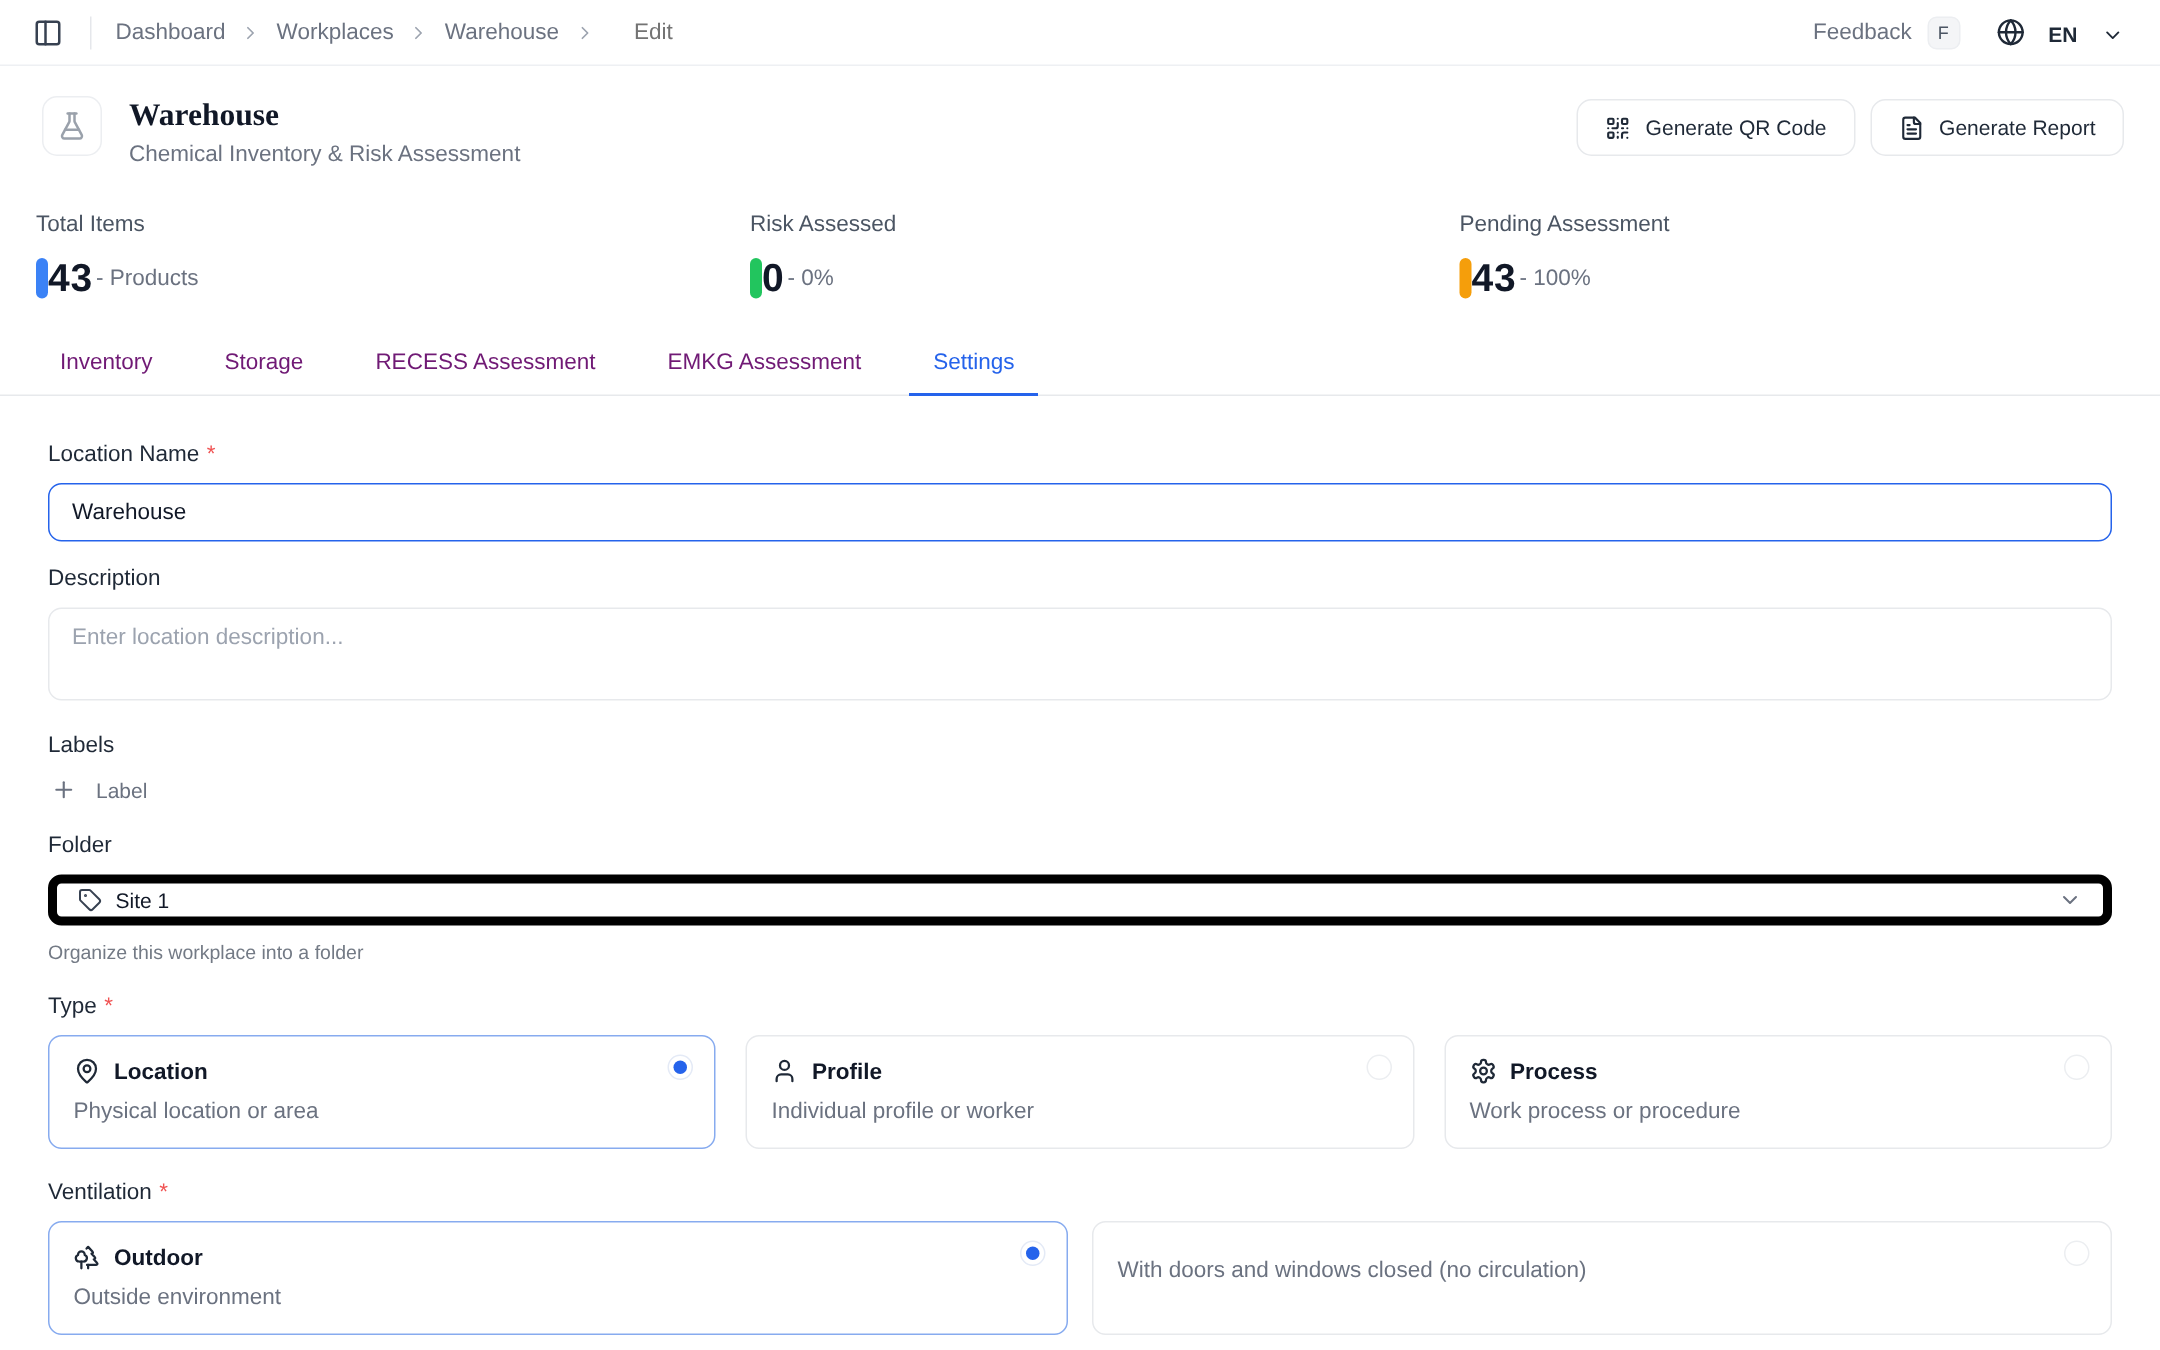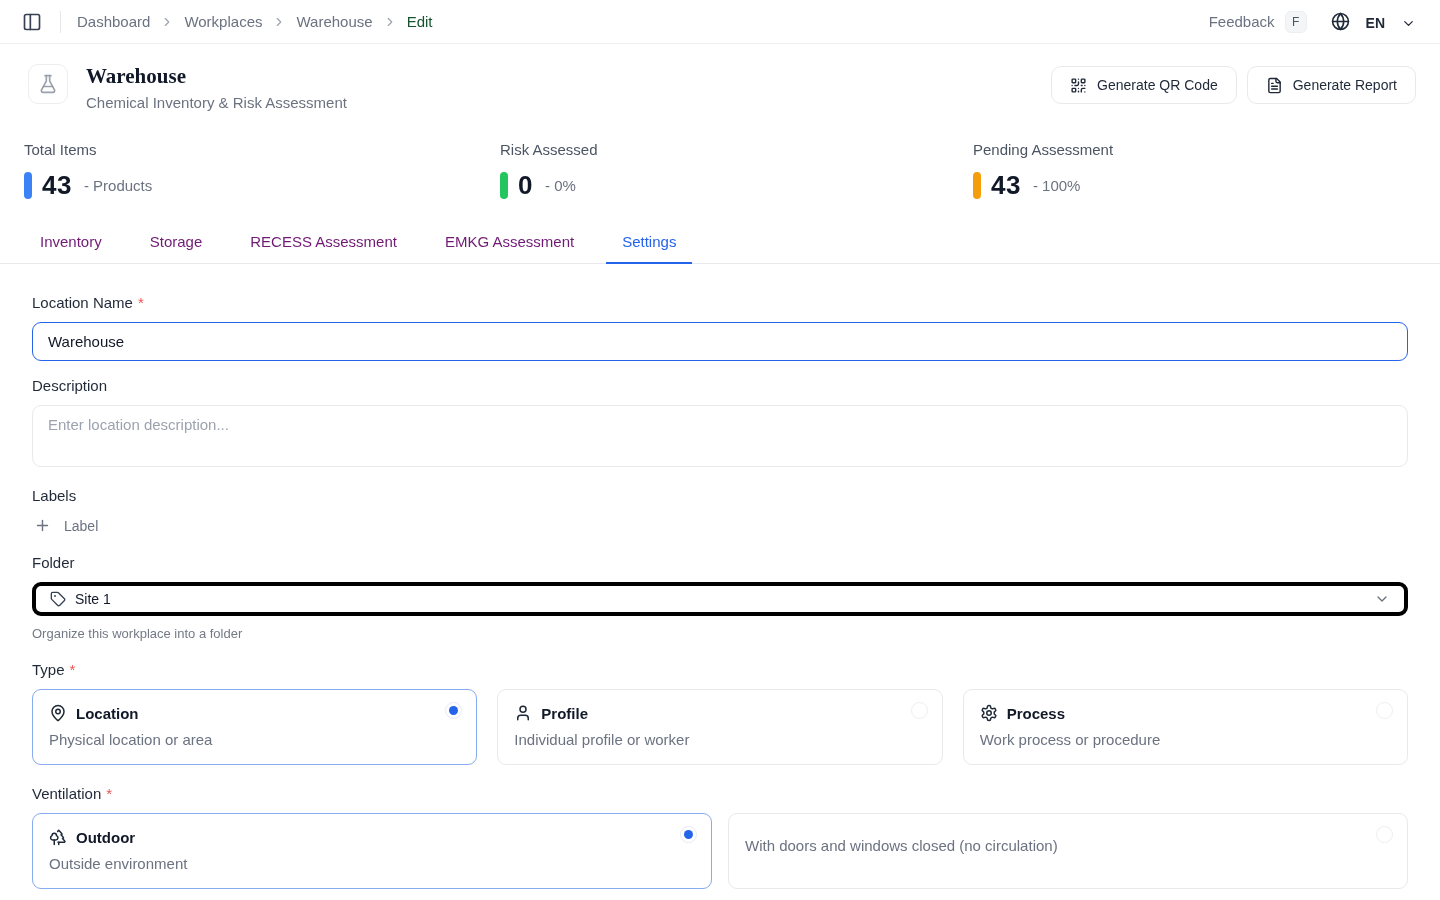--- a/index.html
+++ b/index.html
@@ -8,21 +8,21 @@
   svg { display: block; }
 
   
   .topbar { height: 44px; display: flex; align-items: center; padding: 0 24px 0 16px;
     border-bottom: 1px solid #eef0f3; }
   .icon-btn { width: 32px; height: 32px; display: flex; align-items: center; justify-content: center;
     border-radius: 6px; cursor: pointer; color: #374151; background: transparent; border: none; }
   .topbar-divider { width: 1px; height: 22px; background: #e5e7eb; margin: 0 16px 0 12px; }
   .breadcrumb { display: flex; align-items: center; gap: 10px; font-size: 15px; color: #6b7280; }
   .breadcrumb .crumb { cursor: pointer; }
-  .breadcrumb .crumb.current { color: #14532d; }
+  .breadcrumb .crumb.current { color: #737373; margin-left: 16px; }
   .breadcrumb .sep { color: #9ca3af; display: flex; }
   .topbar-right { margin-left: auto; display: flex; align-items: center; gap: 14px; }
   .feedback { display: flex; align-items: center; gap: 10px; cursor: pointer; }
   .feedback-label { font-size: 15px; color: #6b7280; }
   .kbd-badge { min-width: 22px; height: 22px; padding: 0 5px; background: #f4f5f7; border: 1px solid #eceef1;
     border-radius: 6px; font-size: 12px; color: #4b5563; display: flex; align-items: center; justify-content: center; }
   .lang { display: flex; align-items: flex-end; gap: 16px; cursor: pointer; color: #1f2937; margin-left: 10px; }
   .lang-code { font-size: 14px; font-weight: 600; }
 
   
@@ -34,21 +34,21 @@
   .page-subtitle { font-size: 15px; color: #6b7280; margin-top: 5px; }
   .header-actions { margin-left: auto; display: flex; gap: 10px; padding-top: 2px; }
   .btn { display: flex; align-items: center; gap: 10px; height: 38px; padding: 0 18px; background: #fff;
     border: 1px solid #e7e9ec; border-radius: 10px; font-size: 14px; color: #1f2937; cursor: pointer;
     font-family: inherit; }
   .btn .btn-icon { color: #1f2937; }
 
   
   .stats { display: grid; grid-template-columns: 476px 473px 1fr; padding: 0 24px; margin-top: 30px; }
   .stat-label { font-size: 15px; color: #4b5563; }
-  .stat-value-row { display: flex; align-items: center; margin-top: 12px; gap: 10px; }
+  .stat-value-row { display: flex; align-items: center; margin-top: 12px; }
   .stat-bar { width: 8px; height: 27px; border-radius: 5px; }
   .stat-value { font-size: 26px; font-weight: 700; color: #111827; letter-spacing: 0.5px; }
   .stat-suffix { font-size: 15px; color: #6b7280; margin-left: 2px; }
 
   
   .tabs { display: flex; padding: 0 24px; margin-top: 22px; border-bottom: 1px solid #e7e9ec; gap: 16px; }
   .tab { padding: 10px 16px 13px 16px; font-size: 15px; color: #701a75; cursor: pointer; position: relative; }
   .tab.active { color: #2563eb; }
   .tab.active::after { content: ""; position: absolute; left: 0; right: 0; bottom: -1px; height: 2px;
     background: #2563eb; }
@@ -58,21 +58,21 @@
   .field { margin-bottom: 16px; }
   .field-label { font-size: 15px; font-weight: 500; color: #1f2937; margin-bottom: 11px; display: flex; gap: 5px; }
   .required-mark { color: #f05252; }
   .text-input { width: 100%; height: 39px; border: 1.5px solid #2563eb; border-radius: 9px; padding: 0 15px;
     font-size: 15px; color: #111827; font-family: inherit; outline: none; }
   .textarea { width: 100%; height: 62px; border: 1px solid #e7e9ec; border-radius: 9px; padding: 10px 15px;
     font-size: 15px; color: #111827; font-family: inherit; resize: none; outline: none; }
   .textarea::placeholder { color: #9ca3af; }
   .ghost-add { display: flex; align-items: center; gap: 13px; background: none; border: none; cursor: pointer;
     color: #6b7280; font-size: 14px; padding: 4px 2px; font-family: inherit; margin-top: -2px; }
-  .select { width: 100%; height: 34px; border: 4px solid #000000; border-radius: 9px; display: flex;
+  .select { width: 100%; height: 34px; border: 6px solid #000000; border-radius: 9px; display: flex;
     align-items: center; padding: 0 14px; gap: 9px; cursor: pointer; background: #fff; }
   .select-value { font-size: 14px; font-weight: 500; color: #111827; flex: 1; }
   .select .chev { color: #6b7280; }
   .helper-text { font-size: 13px; color: #737a85; margin-top: 10px; }
 
   .card-grid-3 { display: grid; grid-template-columns: repeat(3, 1fr); gap: 20px; }
   .card-grid-2 { display: grid; grid-template-columns: repeat(2, 1fr); gap: 16px; }
   .option-card { border: 1px solid #e7e9ec; border-radius: 9px; padding: 14px 16px 16px 16px; cursor: pointer;
     background: #fff; position: relative; }
   .option-card.selected { border: 1.5px solid #87abef; }

